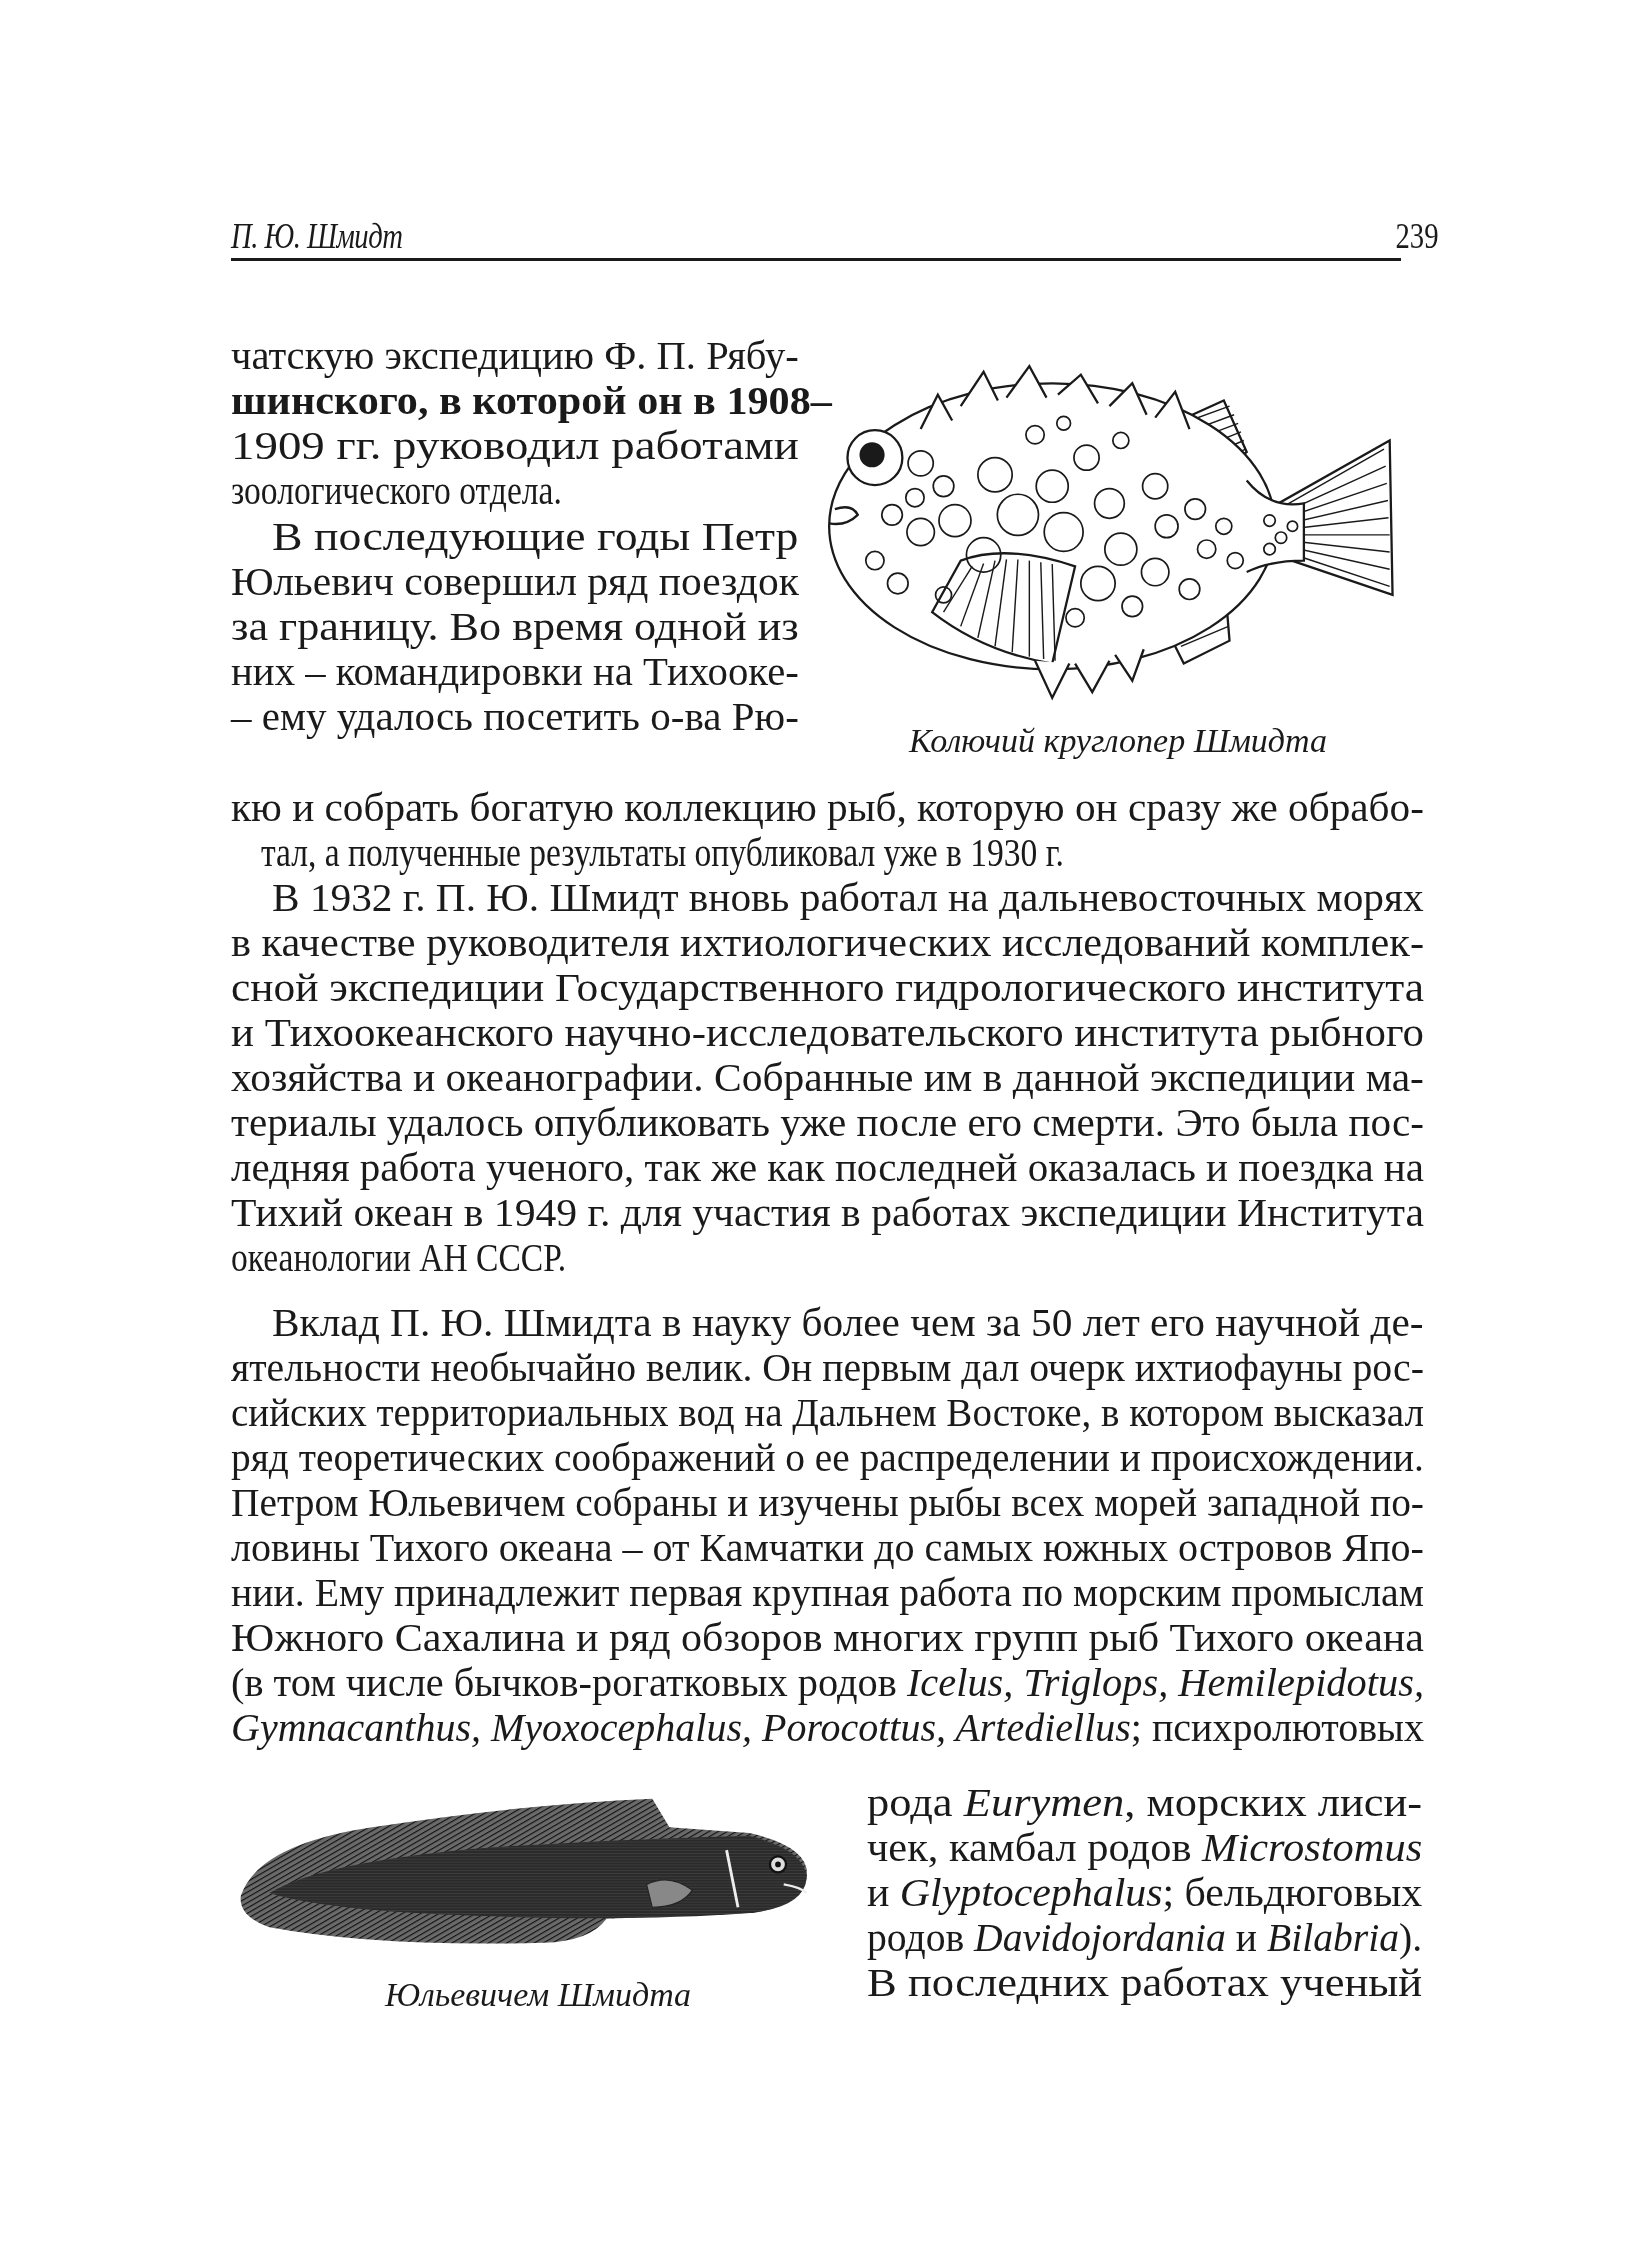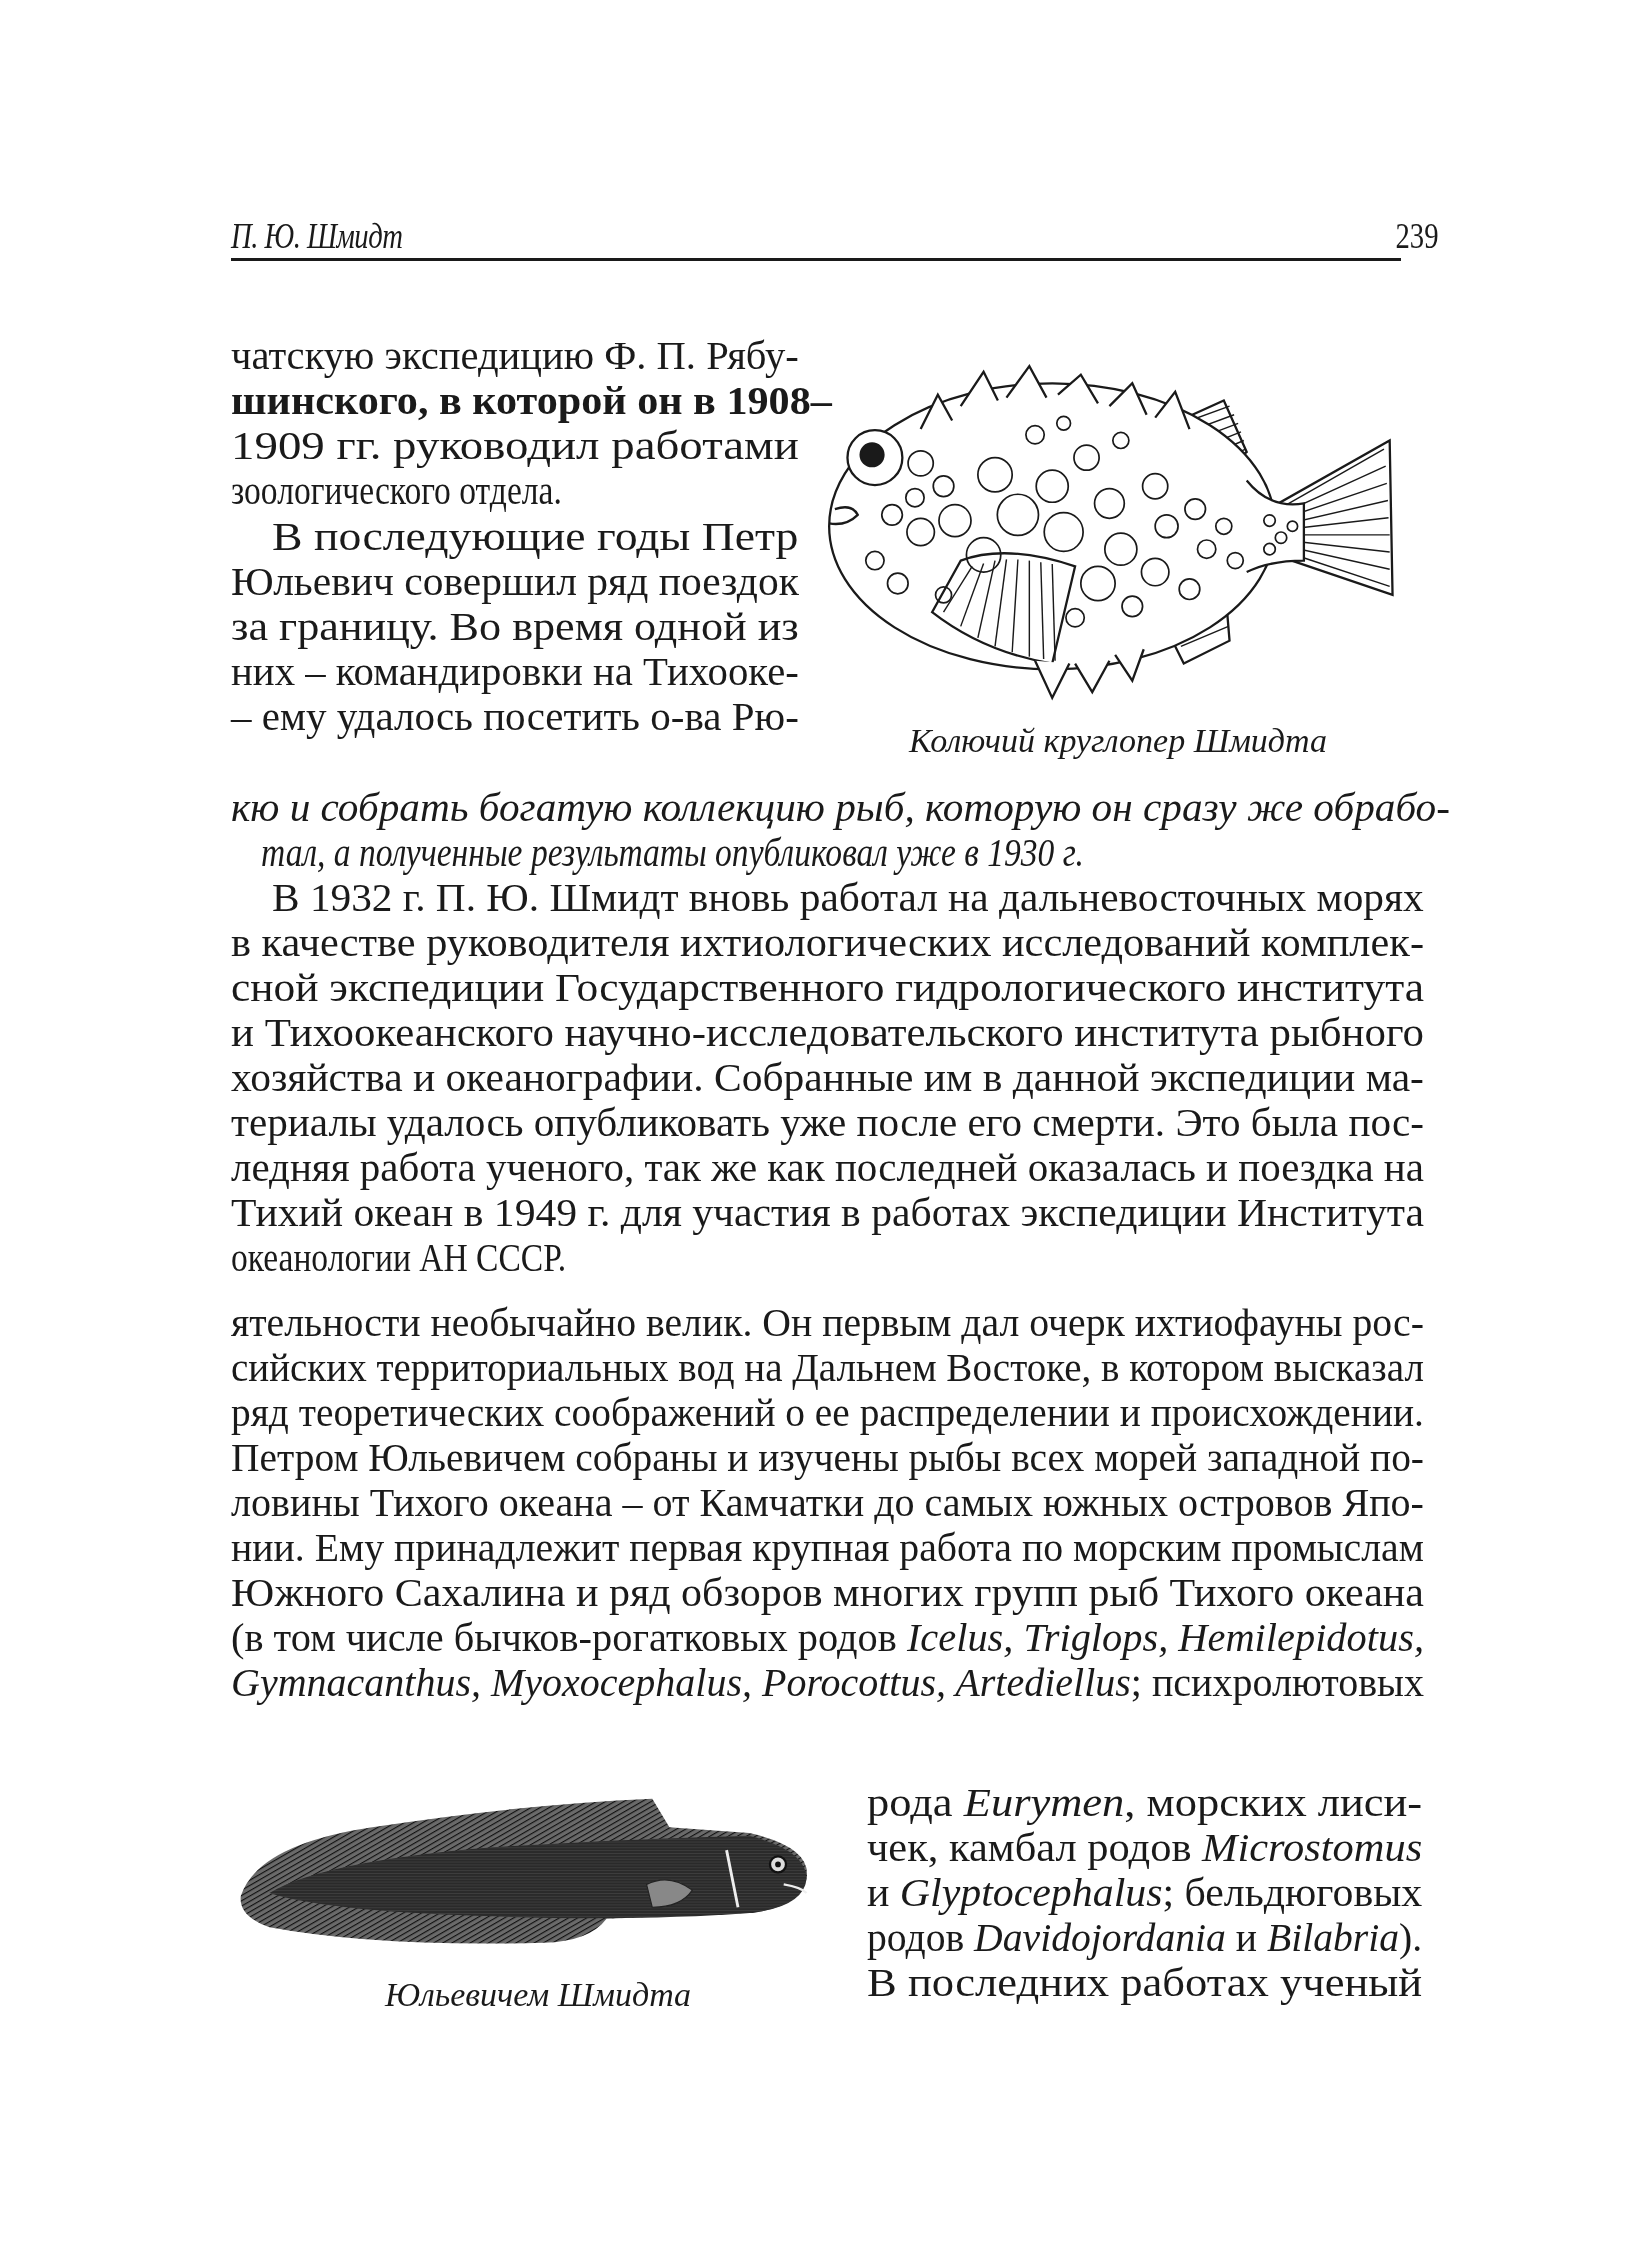--- a/index.html
+++ b/index.html
@@ -156,38 +156,39 @@
             <circle cx="150" cy="420" r="18"></circle>
             <circle cx="230" cy="440" r="14"></circle>
           <circle cx="560" cy="460" r="18"></circle>
             <circle cx="460" cy="480" r="16"></circle>
         </g>
       </g>
     </svg>
   </div>
   <div class="caption" style="left:812px; top:722px; width:612px;">Колючий круглопер Шмидта</div>
 
-  <div class="para full" style="top:785px;font-style:italic;">
+  <div class="para full" style="top:785px;">
     <span class="line" style="height: 45px; overflow: visible;"><span style="display: inline-block; white-space: nowrap; transform-origin: left top; transform: scaleX(1.0573);">кю и собрать богатую коллекцию рыб, которую он сразу же обрабо-</span></span>
     <span class="line last" style="height: 45px; overflow: visible; margin-left: 30px;"><span style="display: inline-block; white-space: nowrap; transform-origin: left top; transform: scaleX(0.86);">тал, а полученные результаты опубликовал уже в 1930 г.</span></span>
   </div>
 
   <div class="para full" style="top:875px;">
     <span class="line indent" style="height: 45px; overflow: visible;"><span style="display: inline-block; white-space: nowrap; transform-origin: left top; transform: scaleX(1.0595);">В 1932 г. П. Ю. Шмидт вновь работал на дальневосточных морях</span></span>
     <span class="line" style="height: 45px; overflow: visible;"><span style="display: inline-block; white-space: nowrap; transform-origin: left top; transform: scaleX(1.086);">в качестве руководителя ихтиологических исследований комплек-</span></span>
     <span class="line" style="height: 45px; overflow: visible;"><span style="display: inline-block; white-space: nowrap; transform-origin: left top; transform: scaleX(1.1135);">сной экспедиции Государственного гидрологического института</span></span>
     <span class="line" style="height: 45px; overflow: visible;"><span style="display: inline-block; white-space: nowrap; transform-origin: left top; transform: scaleX(1.0995);">и Тихоокеанского научно-исследовательского института рыбного</span></span>
     <span class="line" style="height: 45px; overflow: visible;"><span style="display: inline-block; white-space: nowrap; transform-origin: left top; transform: scaleX(1.0641);">хозяйства и океанографии. Собранные им в данной экспедиции ма-</span></span>
     <span class="line" style="height: 45px; overflow: visible;"><span style="display: inline-block; white-space: nowrap; transform-origin: left top; transform: scaleX(1.0542);">териалы удалось опубликовать уже после его смерти. Это была пос-</span></span>
     <span class="line" style="height: 45px; overflow: visible;"><span style="display: inline-block; white-space: nowrap; transform-origin: left top; transform: scaleX(1.0503);">ледняя работа ученого, так же как последней оказалась и поездка на</span></span>
     <span class="line" style="height: 45px; overflow: visible;"><span style="display: inline-block; white-space: nowrap; transform-origin: left top; transform: scaleX(1.068);">Тихий океан в 1949 г. для участия в работах экспедиции Института</span></span>
     <span class="line last" style="height: 45px; overflow: visible;"><span style="display: inline-block; white-space: nowrap; transform-origin: left top; transform: scaleX(0.86);">океанологии АН СССР.</span></span>
   </div>
 
   <div class="para full" style="top:1300px;">
+    <span class="line indent" style="height: 45px; overflow: visible;"><span style="display: inline-block; white-space: nowrap; transform-origin: left top; transform: scaleX(1.0602);">Вклад П. Ю. Шмидта в науку более чем за 50 лет его научной де-</span></span>
     <span class="line" style="height: 45px; overflow: visible;"><span style="display: inline-block; white-space: nowrap; transform-origin: left top; transform: scaleX(1.0182);">ятельности необычайно велик. Он первым дал очерк ихтиофауны рос-</span></span>
     <span class="line" style="height: 45px; overflow: visible;"><span style="display: inline-block; white-space: nowrap; transform-origin: left top; transform: scaleX(0.9999);">сийских территориальных вод на Дальнем Востоке, в котором высказал</span></span>
     <span class="line" style="height: 45px; overflow: visible;"><span style="display: inline-block; white-space: nowrap; transform-origin: left top; transform: scaleX(1.0098);">ряд теоретических соображений о ее распределении и происхождении.</span></span>
     <span class="line" style="height: 45px; overflow: visible;"><span style="display: inline-block; white-space: nowrap; transform-origin: left top; transform: scaleX(1.0112);">Петром Юльевичем собраны и изучены рыбы всех морей западной по-</span></span>
     <span class="line" style="height: 45px; overflow: visible;"><span style="display: inline-block; white-space: nowrap; transform-origin: left top; transform: scaleX(1.0272);">ловины Тихого океана – от Камчатки до самых южных островов Япо-</span></span>
     <span class="line" style="height: 45px; overflow: visible;"><span style="display: inline-block; white-space: nowrap; transform-origin: left top; transform: scaleX(1.0199);">нии. Ему принадлежит первая крупная работа по морским промыслам</span></span>
     <span class="line" style="height: 45px; overflow: visible;"><span style="display: inline-block; white-space: nowrap; transform-origin: left top; transform: scaleX(1.0767);">Южного Сахалина и ряд обзоров многих групп рыб Тихого океана</span></span>
     <span class="line" style="height: 45px; overflow: visible;"><span style="display: inline-block; white-space: nowrap; transform-origin: left top; transform: scaleX(1.0354);"><span>(в том числе бычков-рогатковых родов </span><span class="it">Icelus, Triglops, Hemilepidotus,</span></span></span>
     <span class="line" style="height: 45px; overflow: visible;"><span style="display: inline-block; white-space: nowrap; transform-origin: left top; transform: scaleX(1.0256);"><span class="it">Gymnacanthus, Myoxocephalus, Porocottus, Artediellus</span><span>; психролютовых</span></span></span>
   </div>

